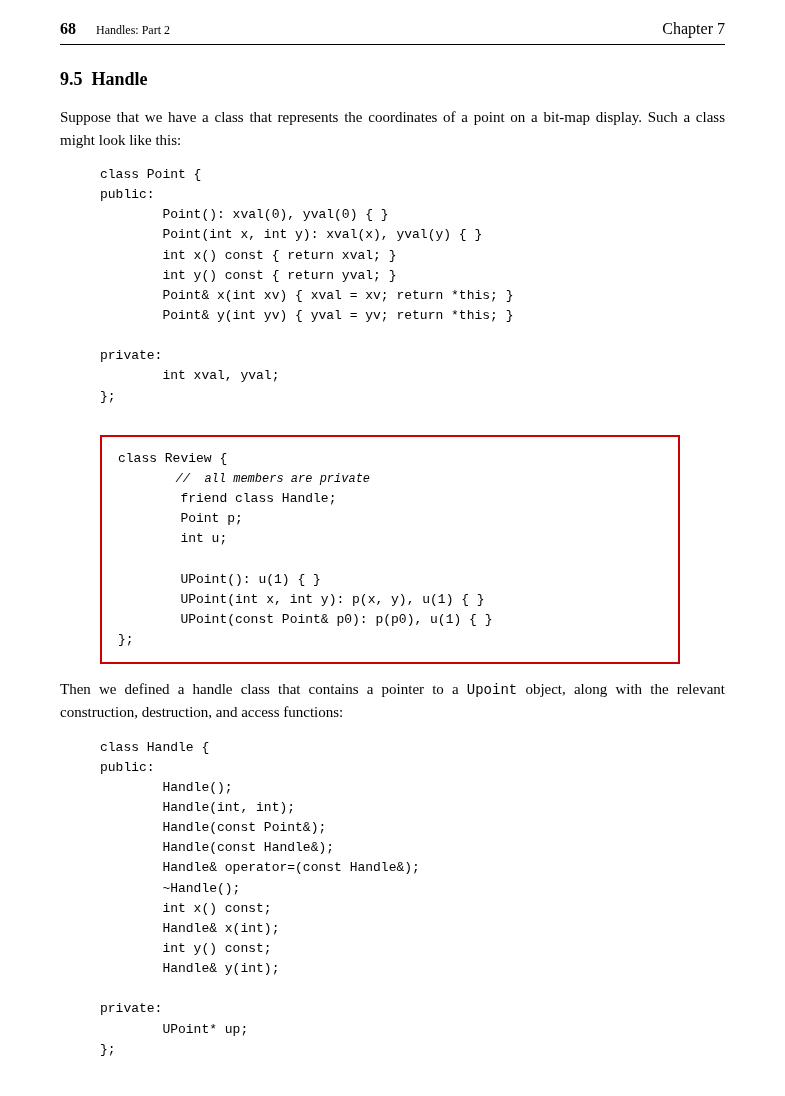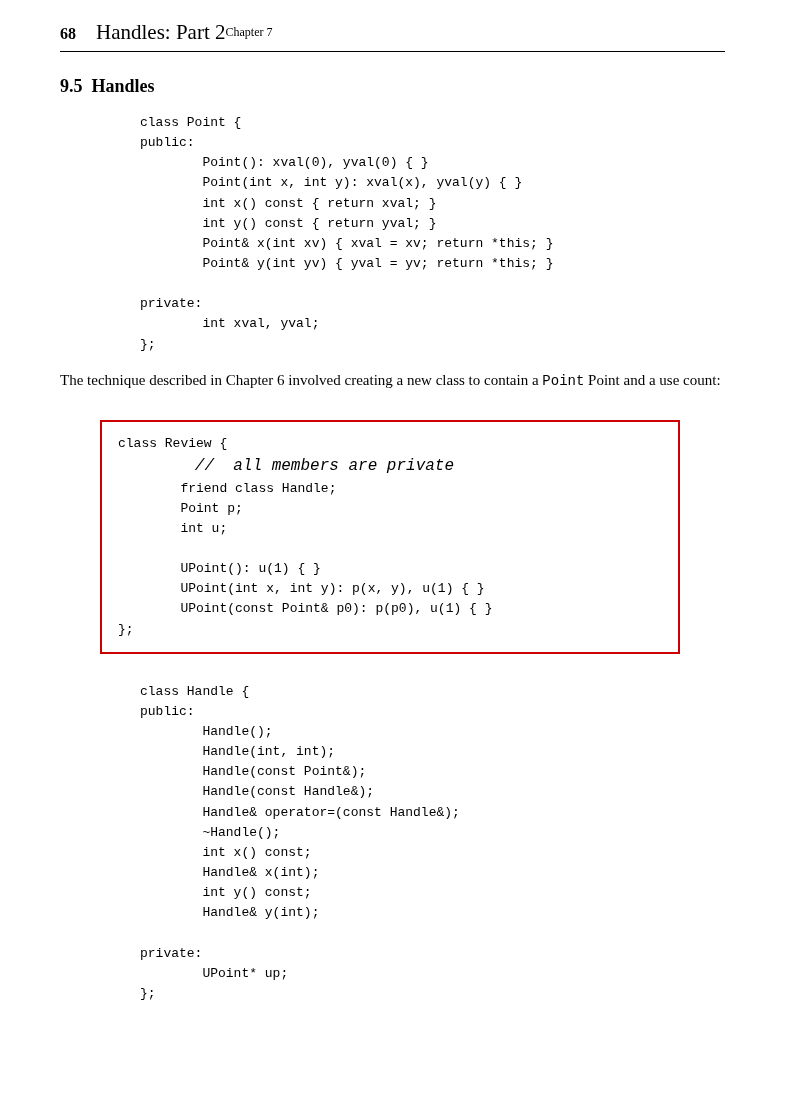--- a/index.html
+++ b/index.html
@@ -19,46 +19,46 @@
 
     .page {
       width: 785px;
       min-height: 1096px;
       padding: 20px 60px 40px 60px;
       position: relative;
     }
 
     .header {
       display: flex;
-      justify-content: flex-start;
+      justify-content: space-between;
       align-items: center;
       border-bottom: 1px solid #000;
       padding-bottom: 6px;
       margin-bottom: 24px;
     }
 
     .header-left {
       display: flex;
       gap: 20px;
       align-items: baseline;
     }
 
     .header-page-num {
       font-size: 16px;
       font-weight: bold;
       font-family: 'Times New Roman', Times, serif;
     }
 
     .header-title {
-      font-size: 21px;
+      font-size: 12px;
       font-family: 'Times New Roman', Times, serif;
     }
 
     .header-chapter {
-      font-size: 12px;
+      font-size: 16px;
       font-family: 'Times New Roman', Times, serif;
     }
 
     .section-title {
       font-size: 18px;
       font-weight: bold;
       margin-bottom: 16px;
       font-family: 'Times New Roman', Times, serif;
     }
 
@@ -67,21 +67,21 @@
       line-height: 1.5;
       margin-bottom: 14px;
       text-align: justify;
       font-family: 'Times New Roman', Times, serif;
     }
 
     .code-block {
       font-family: 'Courier New', Courier, monospace;
       font-size: 13px;
       line-height: 1.55;
-      margin: 14px 0 14px 80px;
+      margin: 14px 0 14px 40px;
       white-space: pre;
     }
 
     .code-block-bordered {
       font-family: 'Courier New', Courier, monospace;
       font-size: 13px;
       line-height: 1.55;
       margin: 14px 0 14px 40px;
       white-space: pre;
       border: 2px solid #cc0000;
@@ -91,79 +91,78 @@
     }
 
     .inline-code {
       font-family: 'Courier New', Courier, monospace;
       font-size: 14px;
     }
 
     .italic-comment {
       font-style: italic;
       font-family: 'Courier New', Courier, monospace;
-      font-size: 16px;
+      font-size: 12px;
     }
   </style>
 </head>
 <body>
 
 <div class="page">
 
   
   <div class="header">
     <div class="header-left">
       <span class="header-page-num">68</span>
       <span class="header-title">Handles: Part 2</span>
     </div>
     <span class="header-chapter">Chapter 7</span>
   </div>
 
   
   <div class="section-title">
     <span>9.5</span>&nbsp;
-    <span>Handles</span>
+    <span>Handle</span>
   </div>
 
   
+  <p class="body-text">Suppose that we have a class that represents the coordinates of a point on a bit-map display.  Such a class might look like this:</p>
 
   
   <div class="code-block"><span>class Point {
 public:
         Point(): xval(0), yval(0) { }
         Point(int x, int y): xval(x), yval(y) { }
         int x() const { return xval; }
         int y() const { return yval; }
         Point&amp; x(int xv) { xval = xv; return *this; }
         Point&amp; y(int yv) { yval = yv; return *this; }
 
 private:
         int xval, yval;
 };</span></div>
 
   
-  <p class="body-text">
-    <span>The technique described in Chapter 6 involved creating a new class to contain a</span>
-    <span class="inline-code"> Point</span>
-    <span>Point and a use count:</span>
-  </p>
 
   
   <div class="code-block-bordered"><span>class Review {</span>
 <span class="italic-comment">        //  all members are private</span>
 <span>        friend class Handle;
         Point p;
         int u;
 
         UPoint(): u(1) { }
         UPoint(int x, int y): p(x, y), u(1) { }
         UPoint(const Point&amp; p0): p(p0), u(1) { }</span>
 <span>};</span></div>
 
   
+  <p class="body-text">
+    <span>Then we defined a handle class that contains a pointer to a </span><span class="inline-code">Upoint</span><span> object, along with the relevant construction, destruction, and access functions:</span>
+  </p>
 
   
   <div class="code-block"><span>class Handle {
 public:
         Handle();
         Handle(int, int);
         Handle(const Point&amp;);
         Handle(const Handle&amp;);
         Handle&amp; operator=(const Handle&amp;);
         ~Handle();

